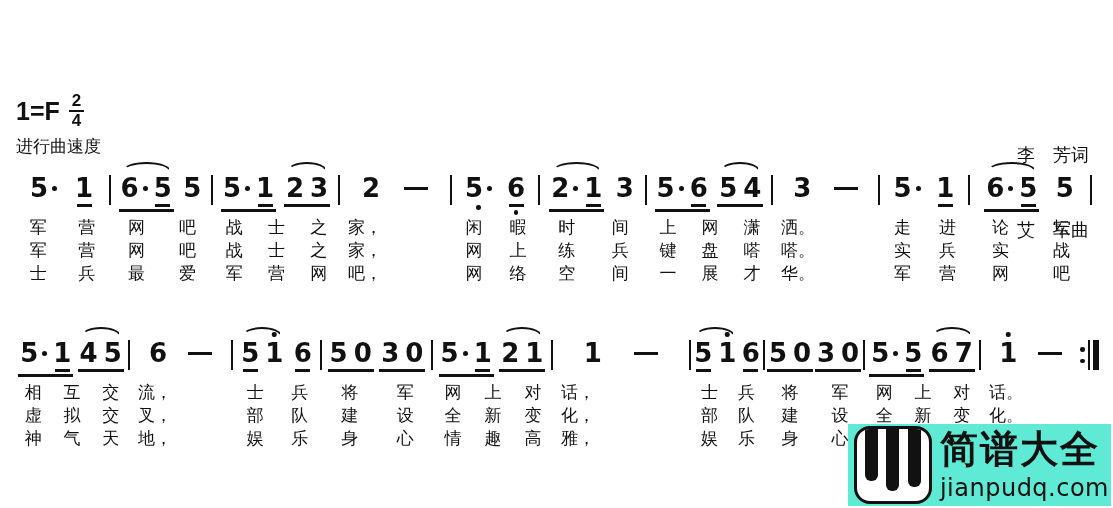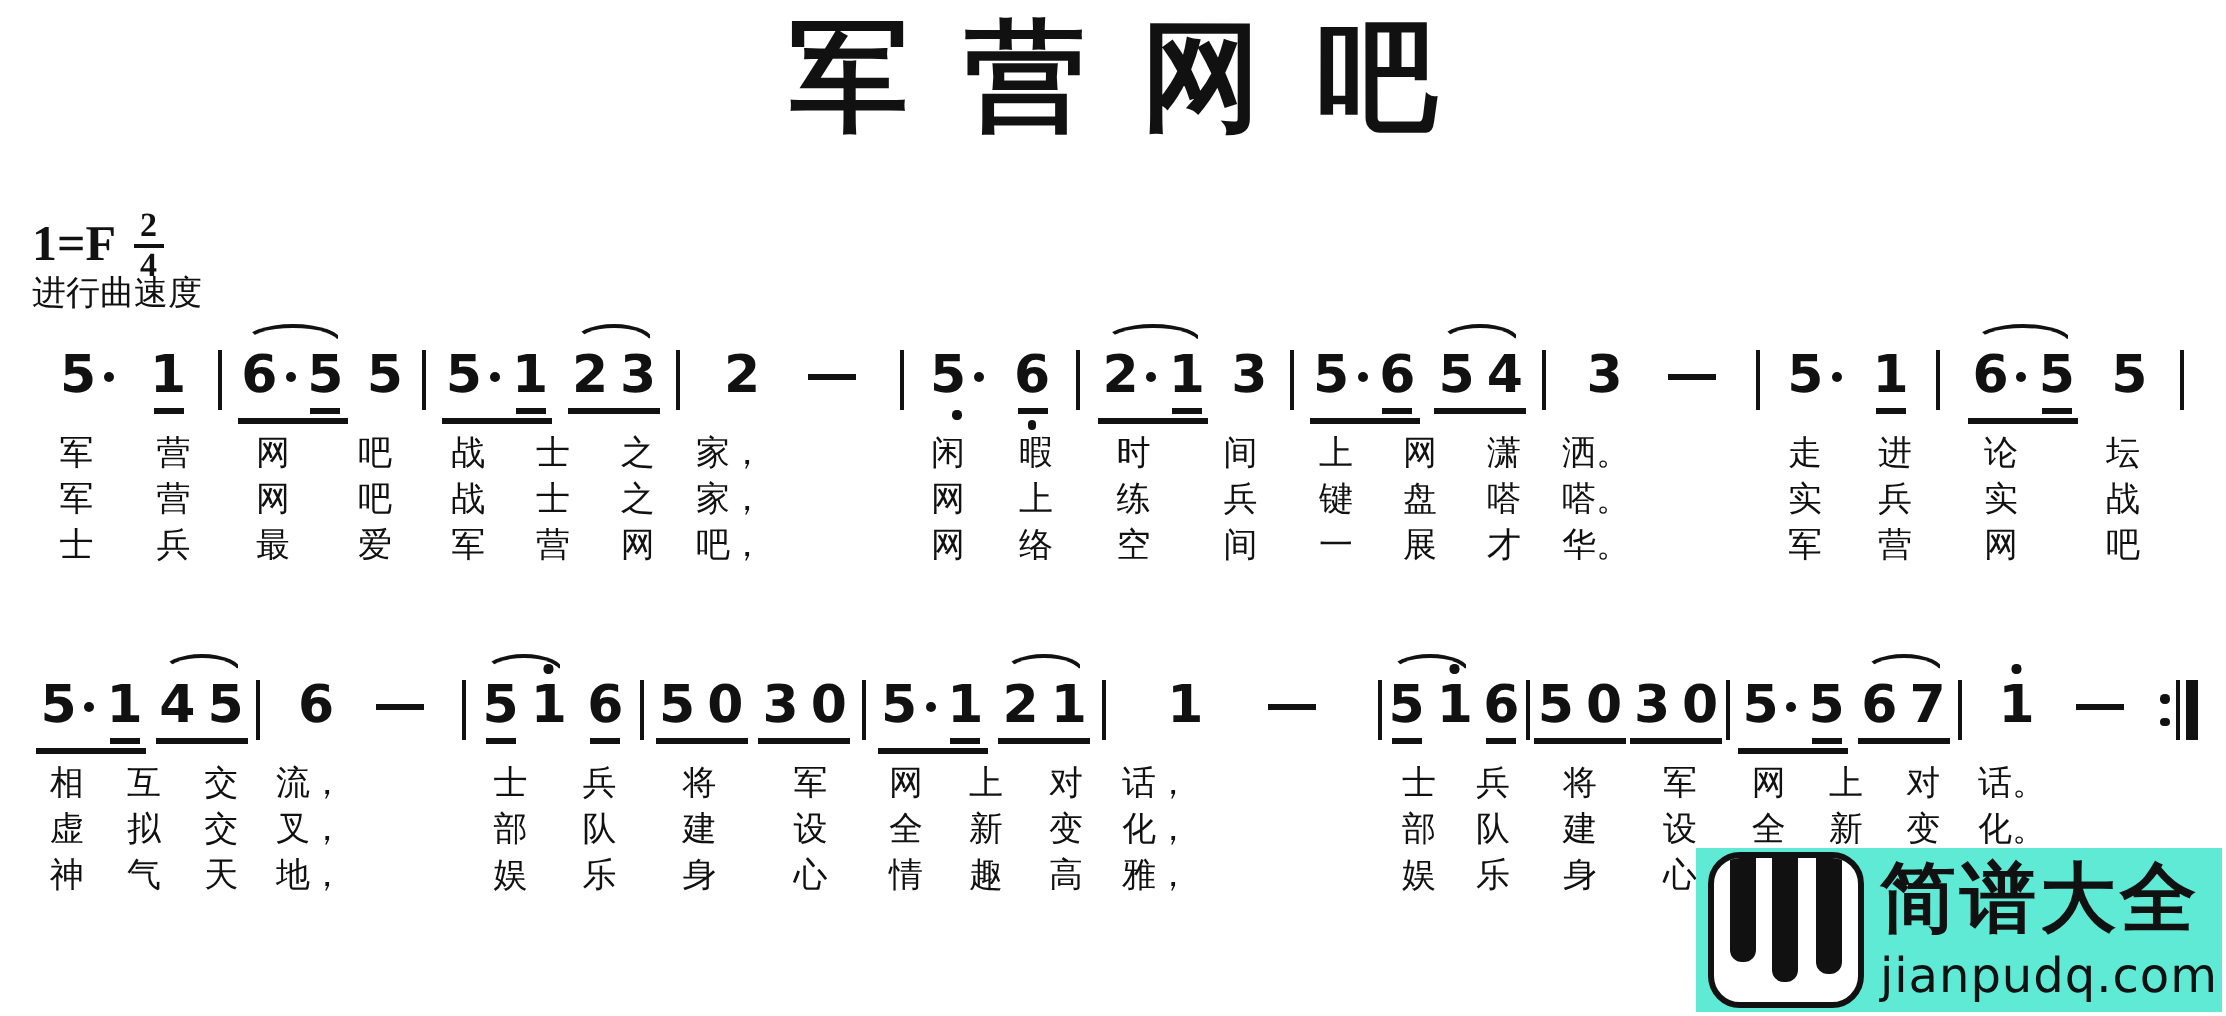--- a/index.html
+++ b/index.html
@@ -1,22 +1,22 @@
 <!DOCTYPE html>
 <html><head>
 <meta charset="utf-8">
 <style>
   html,body{margin:0;padding:0;background:#888;}
   .page{position:relative;width:1113px;height:508px;background:#fff;color:#111;
         font-family:"Liberation Sans",sans-serif;overflow:hidden;margin:0 auto;}
   .title{position:absolute;top:0px;left:0;right:0;text-align:center;
          font-family:"DejaVu Serif","Liberation Serif",serif;font-weight:700;
          font-size:60px;line-height:78px;letter-spacing:28px;text-indent:28px;}
-  .keysig{position:absolute;left:16px;top:104px;display:flex;align-items:center;
-          font-family:Liberation Serif, serif;font-weight:700;font-size:25px;}
+  .keysig{position:absolute;left:16px;top:92px;display:flex;align-items:center;
+          font-family:Liberation Sans, sans-serif;font-weight:700;font-size:25px;}
   .frac{display:inline-flex;flex-direction:column;align-items:center;margin-left:9px;
         font-size:17px;line-height:1.08;font-weight:700;}
   .frac .num{border-bottom:2.5px solid #111;padding:0 3px;}
   .frac .den{padding:0 3px;}
   .tempo{position:absolute;left:16px;top:135px;font-size:17px;
          font-family:"DejaVu Serif","Liberation Serif",serif;}
   .credits{position:absolute;right:24px;top:92px;text-align:right;font-size:18px;
            line-height:25px;font-family:"DejaVu Serif","Liberation Serif",serif;white-space:pre;}
   .system{position:absolute;left:14px;width:1092px;}
   #sys1{top:161px;}
@@ -61,32 +61,35 @@
   .wm-text{display:flex;flex-direction:column;align-items:flex-start;line-height:1;}
   .wm-name{font-family:"DejaVu Sans","Liberation Sans",sans-serif;font-weight:900;
            font-size:38px;letter-spacing:2px;}
   .wm-url{font-family:"DejaVu Sans","Liberation Sans",sans-serif;font-size:24px;
           margin-top:8px;letter-spacing:0.5px;}
 </style>
 </head>
 <body>
 
 <div class="page">
-  <div class="title">军营网吧</div>
 
   <div class="keysig">
     <span>1=F</span>
     <span class="frac">
       <span class="num">2</span>
       <span class="den">4</span>
     </span>
   </div>
 
   <div class="tempo">进行曲速度</div>
 
+  <div class="credits">
+    <div>李　芳词</div>
+    <div>艾　军曲</div>
+  </div>
 
   <div class="system" id="sys1">
       <div class="notation">
         <div class="measure" style="width: 97px;">
           <div class="notes">
             <div class="grp">
               <div class="note">
                 <div class="digitrow">
                   <span class="digit">5</span>
                   <div class="augdot"></div>

